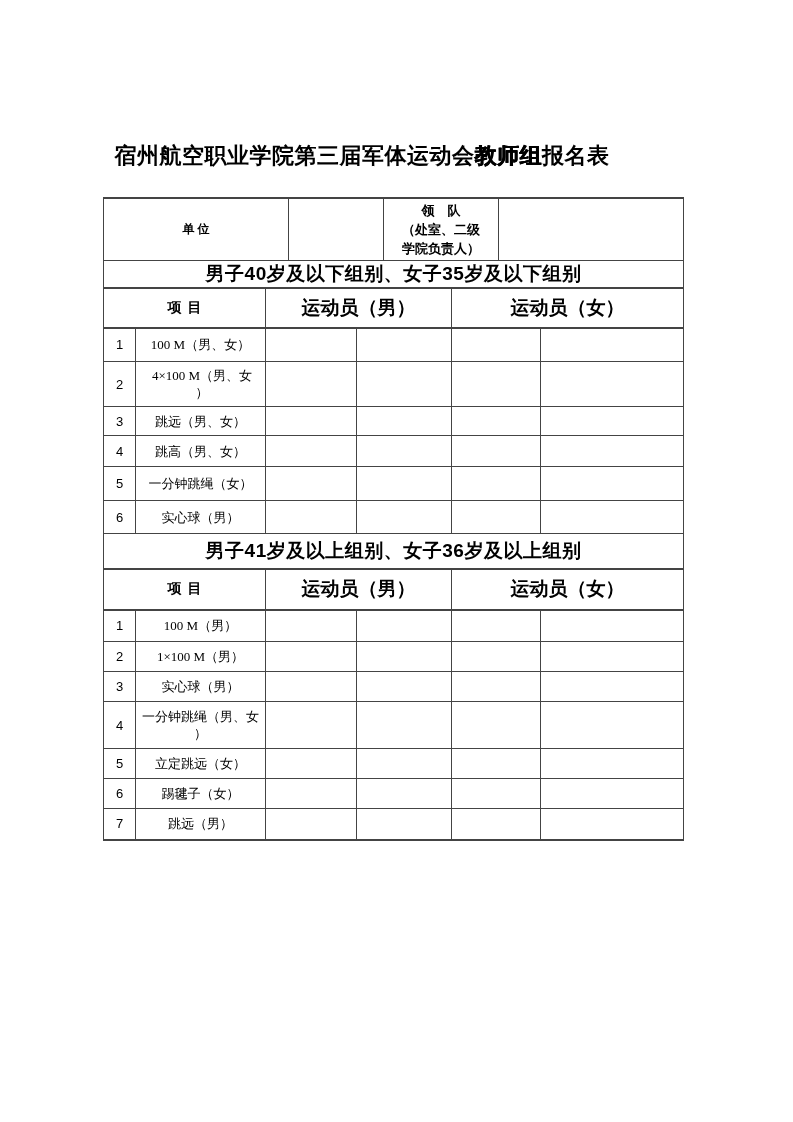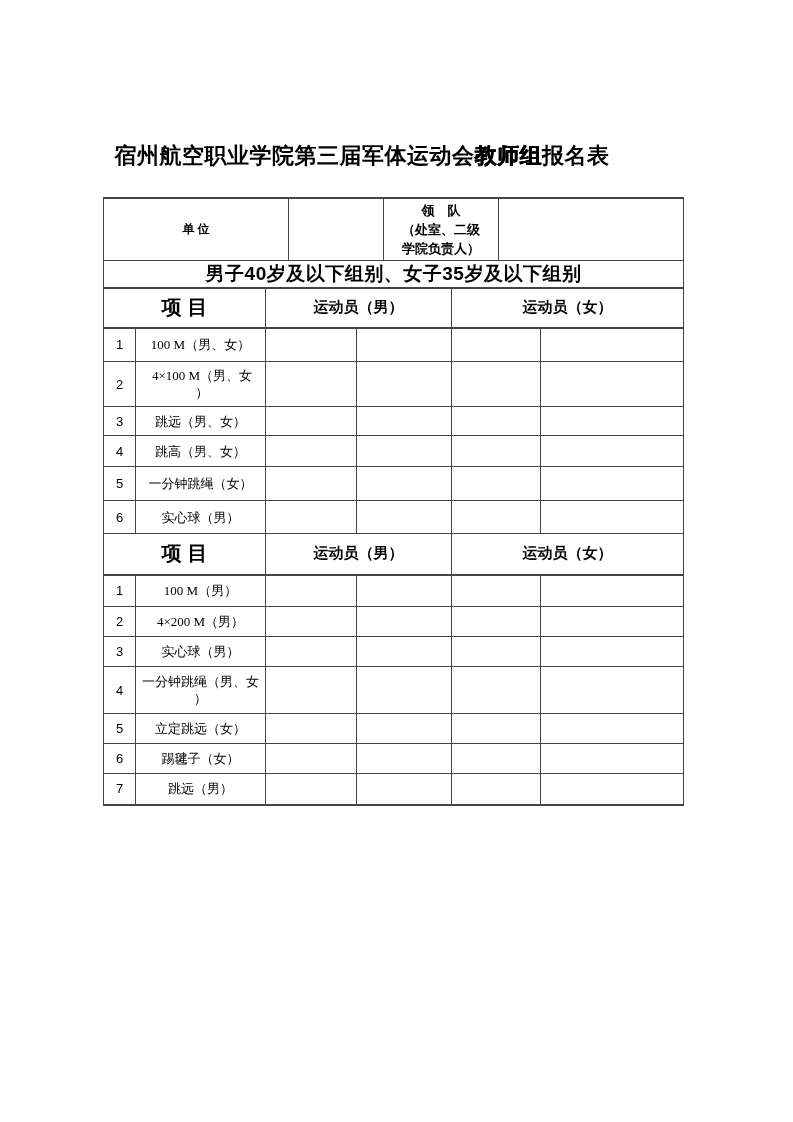--- a/index.html
+++ b/index.html
@@ -46,22 +46,22 @@
     border-bottom-width:2px;
   }
   .t-mid .group-row td { height:14px; }
   .t-bot .group-row td { height:35px; }
 
   
   .head-row td { font-weight:bold; border-bottom-width:2px; }
   .t-mid .head-row td { height:40px; }
   .t-bot .head-row td { height:41px; }
   .head-item span { letter-spacing:6px; padding-left:6px; }
-  .head-item { font-size:20px; }
-  .head-ath { font-size:15px; }
+  .head-item { font-size:14px; }
+  .head-ath { font-size:19px; }
 
   
   .num-cell {
     font-family:"Liberation Sans", sans-serif; font-size:13px;
   }
   .event-cell {
     font-size:13px; white-space:pre-line; line-height:17px;
   }
   .event-cell.wrap-left { text-align:center; padding-left:3px; }
   .entry-cell { }
@@ -179,36 +179,39 @@
     <table class="t-bot">
       <colgroup>
           <col style="width:32px">
           <col style="width:130px">
           <col style="width:91px">
           <col style="width:95px">
           <col style="width:89px">
           <col style="width:143px">
         </colgroup>
       <tbody>
+          <tr class="group-row">
+        <td colspan="6">男子41岁及以上组别、女子36岁及以上组别</td>
+      </tr>
       <tr class="head-row">
         <td colspan="2" class="head-item"><span>项目</span></td>
         <td colspan="2" class="head-ath">运动员（男）</td>
         <td colspan="2" class="head-ath">运动员（女）</td>
       </tr>
       <tr class="b-r1">
         <td class="num-cell">1</td>
         <td class="event-cell">100 M（男）</td>
         <td class="entry-cell"></td>
         <td class="entry-cell"></td>
         <td class="entry-cell"></td>
         <td class="entry-cell"></td>
       </tr>
       <tr class="b-r2">
         <td class="num-cell">2</td>
-        <td class="event-cell">4×200 M（男）</td>
+        <td class="event-cell">1×100 M（男）</td>
         <td class="entry-cell"></td>
         <td class="entry-cell"></td>
         <td class="entry-cell"></td>
         <td class="entry-cell"></td>
       </tr>
       <tr class="b-r3">
         <td class="num-cell">3</td>
         <td class="event-cell">实心球（男）</td>
         <td class="entry-cell"></td>
         <td class="entry-cell"></td>

